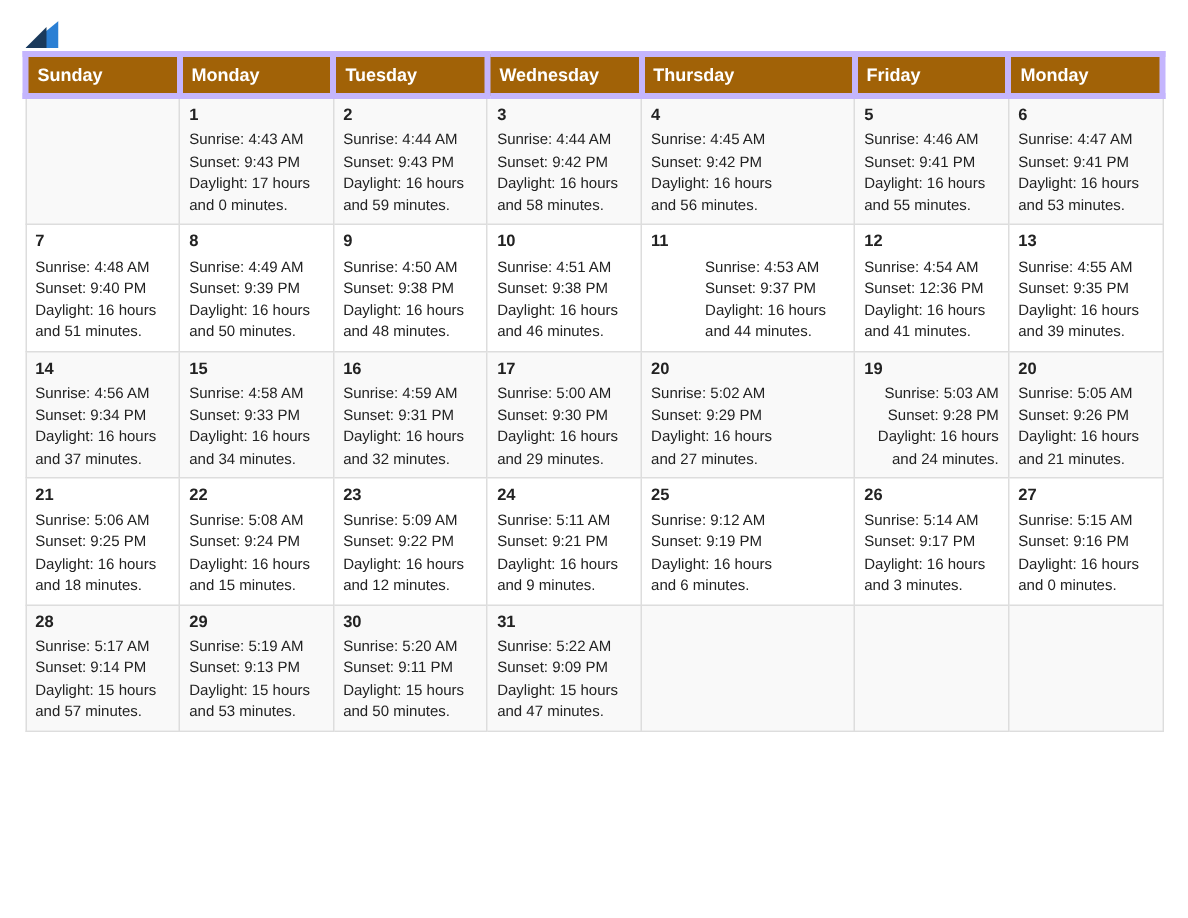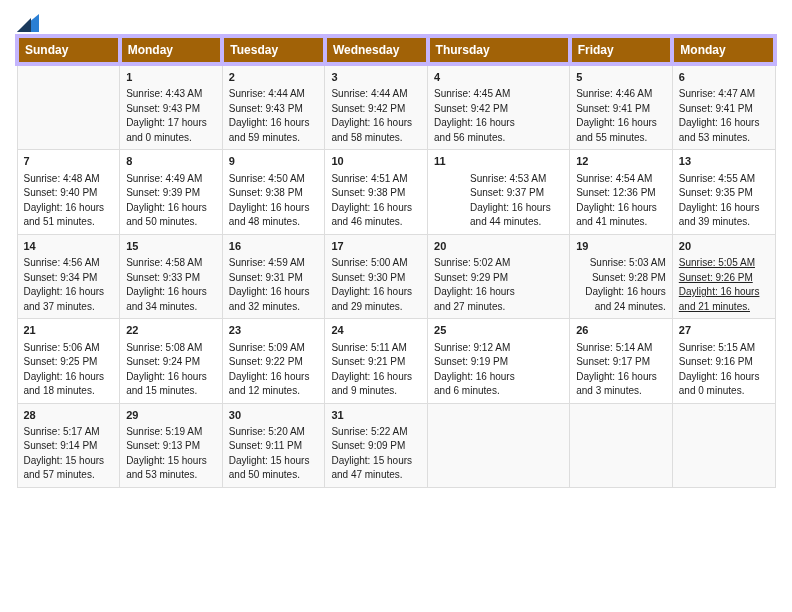--- a/index.html
+++ b/index.html
@@ -245,21 +245,21 @@
         </td>
         <td>
           <span class="day-num">19</span>
           <div class="cell-content" style="white-space: pre-line; text-align: right;">Sunrise: 5:03 AM
 Sunset: 9:28 PM
 Daylight: 16 hours
 and 24 minutes.</div>
         </td>
         <td>
           <span class="day-num">20</span>
-          <div class="cell-content" style="white-space: pre-line; text-decoration: underline;">Sunrise: 5:05 AM
+          <div class="cell-content" style="white-space: pre-line;">Sunrise: 5:05 AM
 Sunset: 9:26 PM
 Daylight: 16 hours
 and 21 minutes.</div>
         </td>
       </tr>
       <tr>
         <td>
           <span class="day-num">21</span>
           <div class="cell-content" style="white-space: pre-line;">Sunrise: 5:06 AM
 Sunset: 9:25 PM

